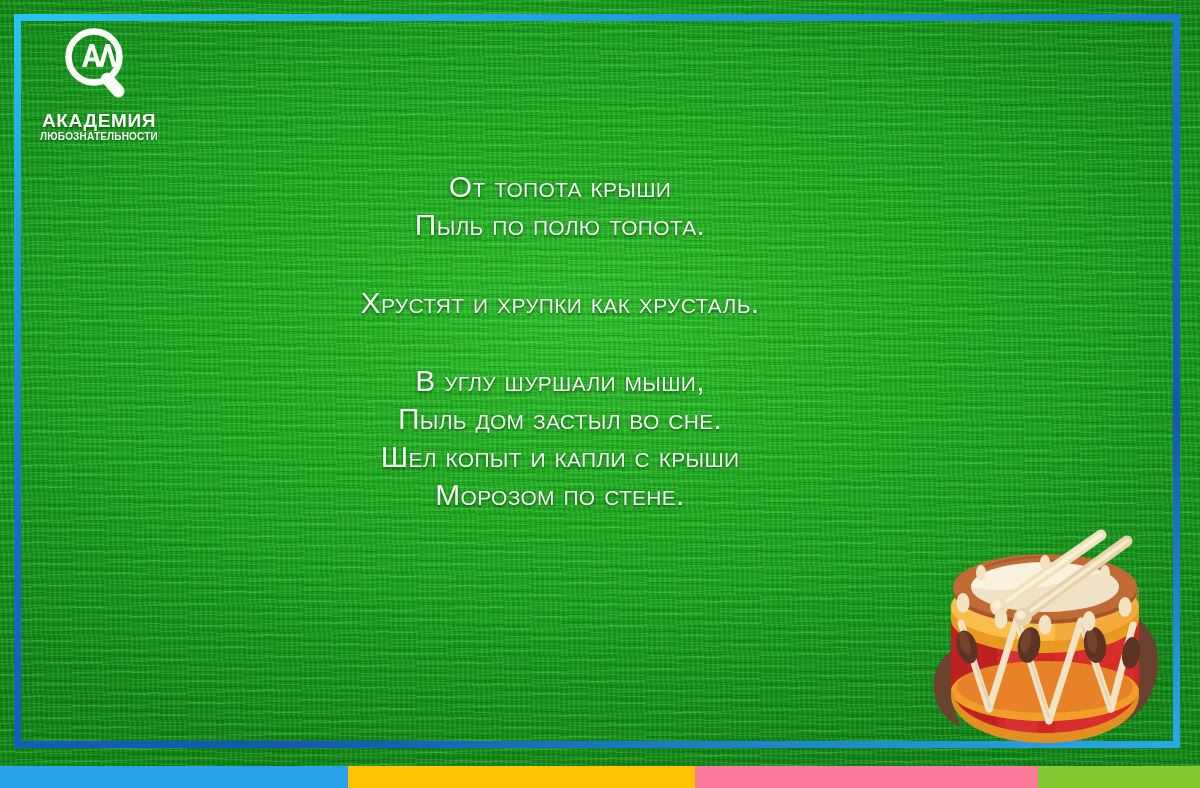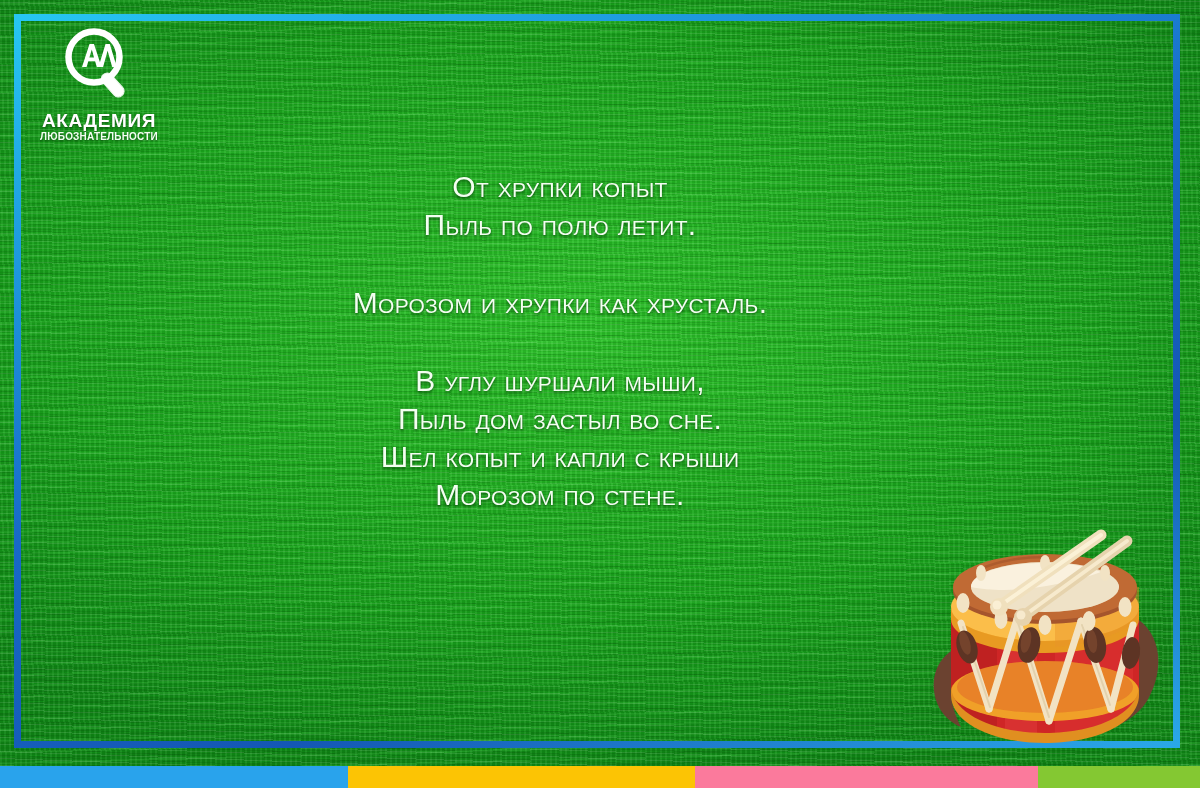--- a/index.html
+++ b/index.html
@@ -199,26 +199,26 @@
         </g>
       </svg>
     </div>
     <div class="logo-title">АКАДЕМИЯ</div>
     <div class="logo-sub">ЛЮБОЗНАТЕЛЬНОСТИ</div>
   </div>
 
   <div class="poem">
 
     <div class="stanza">
-      <span class="line">От хрупки копыт</span>
-      <span class="line">Пыль по полю летит.</span>
+      <span class="line">От топота крыши</span>
+      <span class="line">Пыль по полю топота.</span>
     </div>
 
     <div class="stanza">
-      <span class="line">Морозом и хрупки как хрусталь.</span>
+      <span class="line">Хрустят и хрупки как хрусталь.</span>
     </div>
 
     <div class="stanza">
       <span class="line">В углу шуршали мыши,</span>
       <span class="line">Пыль дом застыл во сне.</span>
       <span class="line">Шел копыт и капли с крыши</span>
       <span class="line">Морозом по стене.</span>
     </div>
 
   </div>

